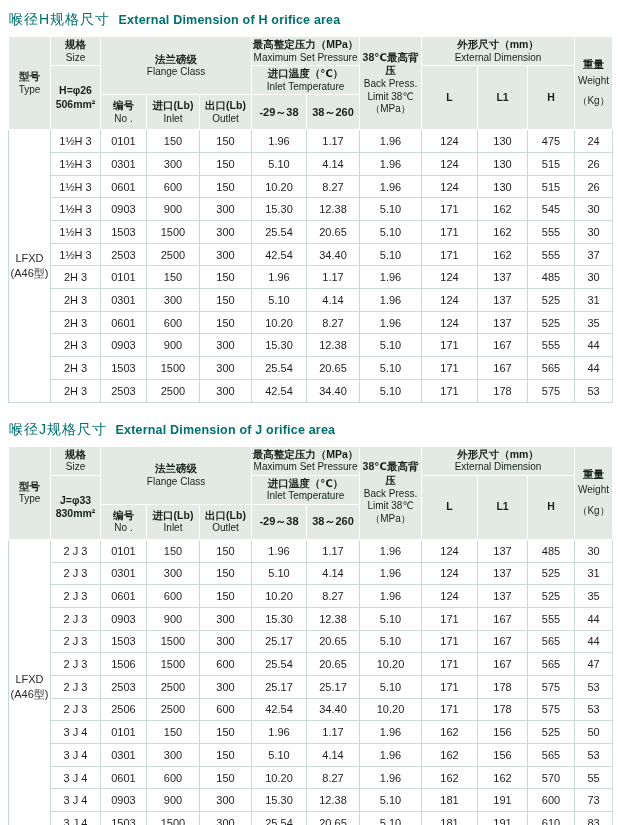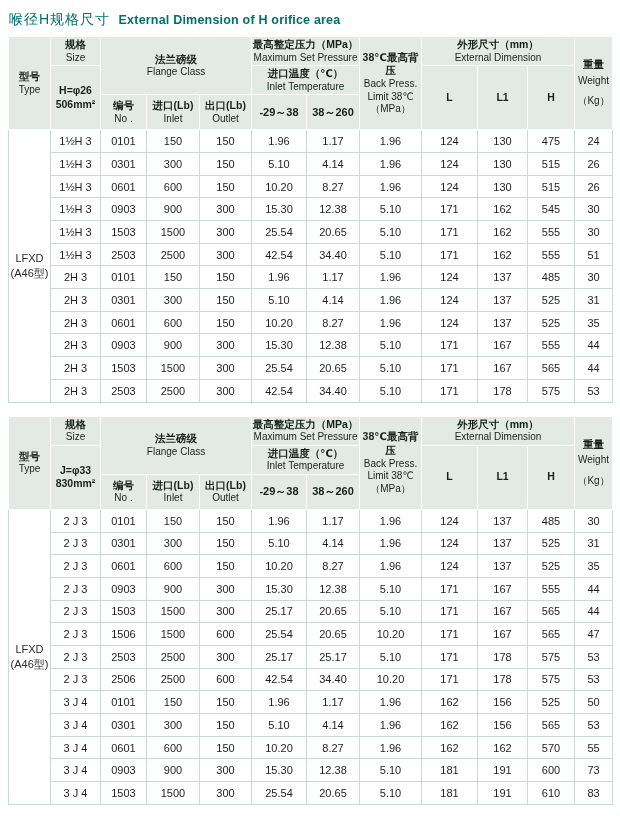--- a/index.html
+++ b/index.html
@@ -238,21 +238,21 @@
           <td>1½H 3</td>
           <td>2503</td>
           <td>2500</td>
           <td>300</td>
           <td>42.54</td>
           <td>34.40</td>
           <td>5.10</td>
           <td>171</td>
           <td>162</td>
           <td>555</td>
-          <td>51</td>
+          <td>37</td>
         </tr>
         <tr>
           <td>2H 3</td>
           <td>0101</td>
           <td>150</td>
           <td>150</td>
           <td>1.96</td>
           <td>1.17</td>
           <td>1.96</td>
           <td>124</td>
@@ -323,20 +323,24 @@
           <td>171</td>
           <td>178</td>
           <td>575</td>
           <td>53</td>
         </tr>
       </tbody>
   </table>
 
   <div class="spacer"></div>
 
+  <div class="tbl-title">
+    <span class="t-zh">喉径J规格尺寸</span>
+    <span class="t-en">External Dimension of J orifice area</span>
+  </div>
 
   <table class="spec">
     <colgroup>
       <col style="width:42px">
         <col style="width:50px">
         <col style="width:46px">
         <col style="width:53px">
       <col style="width:52px">
         <col style="width:55px">
         <col style="width:53px">

